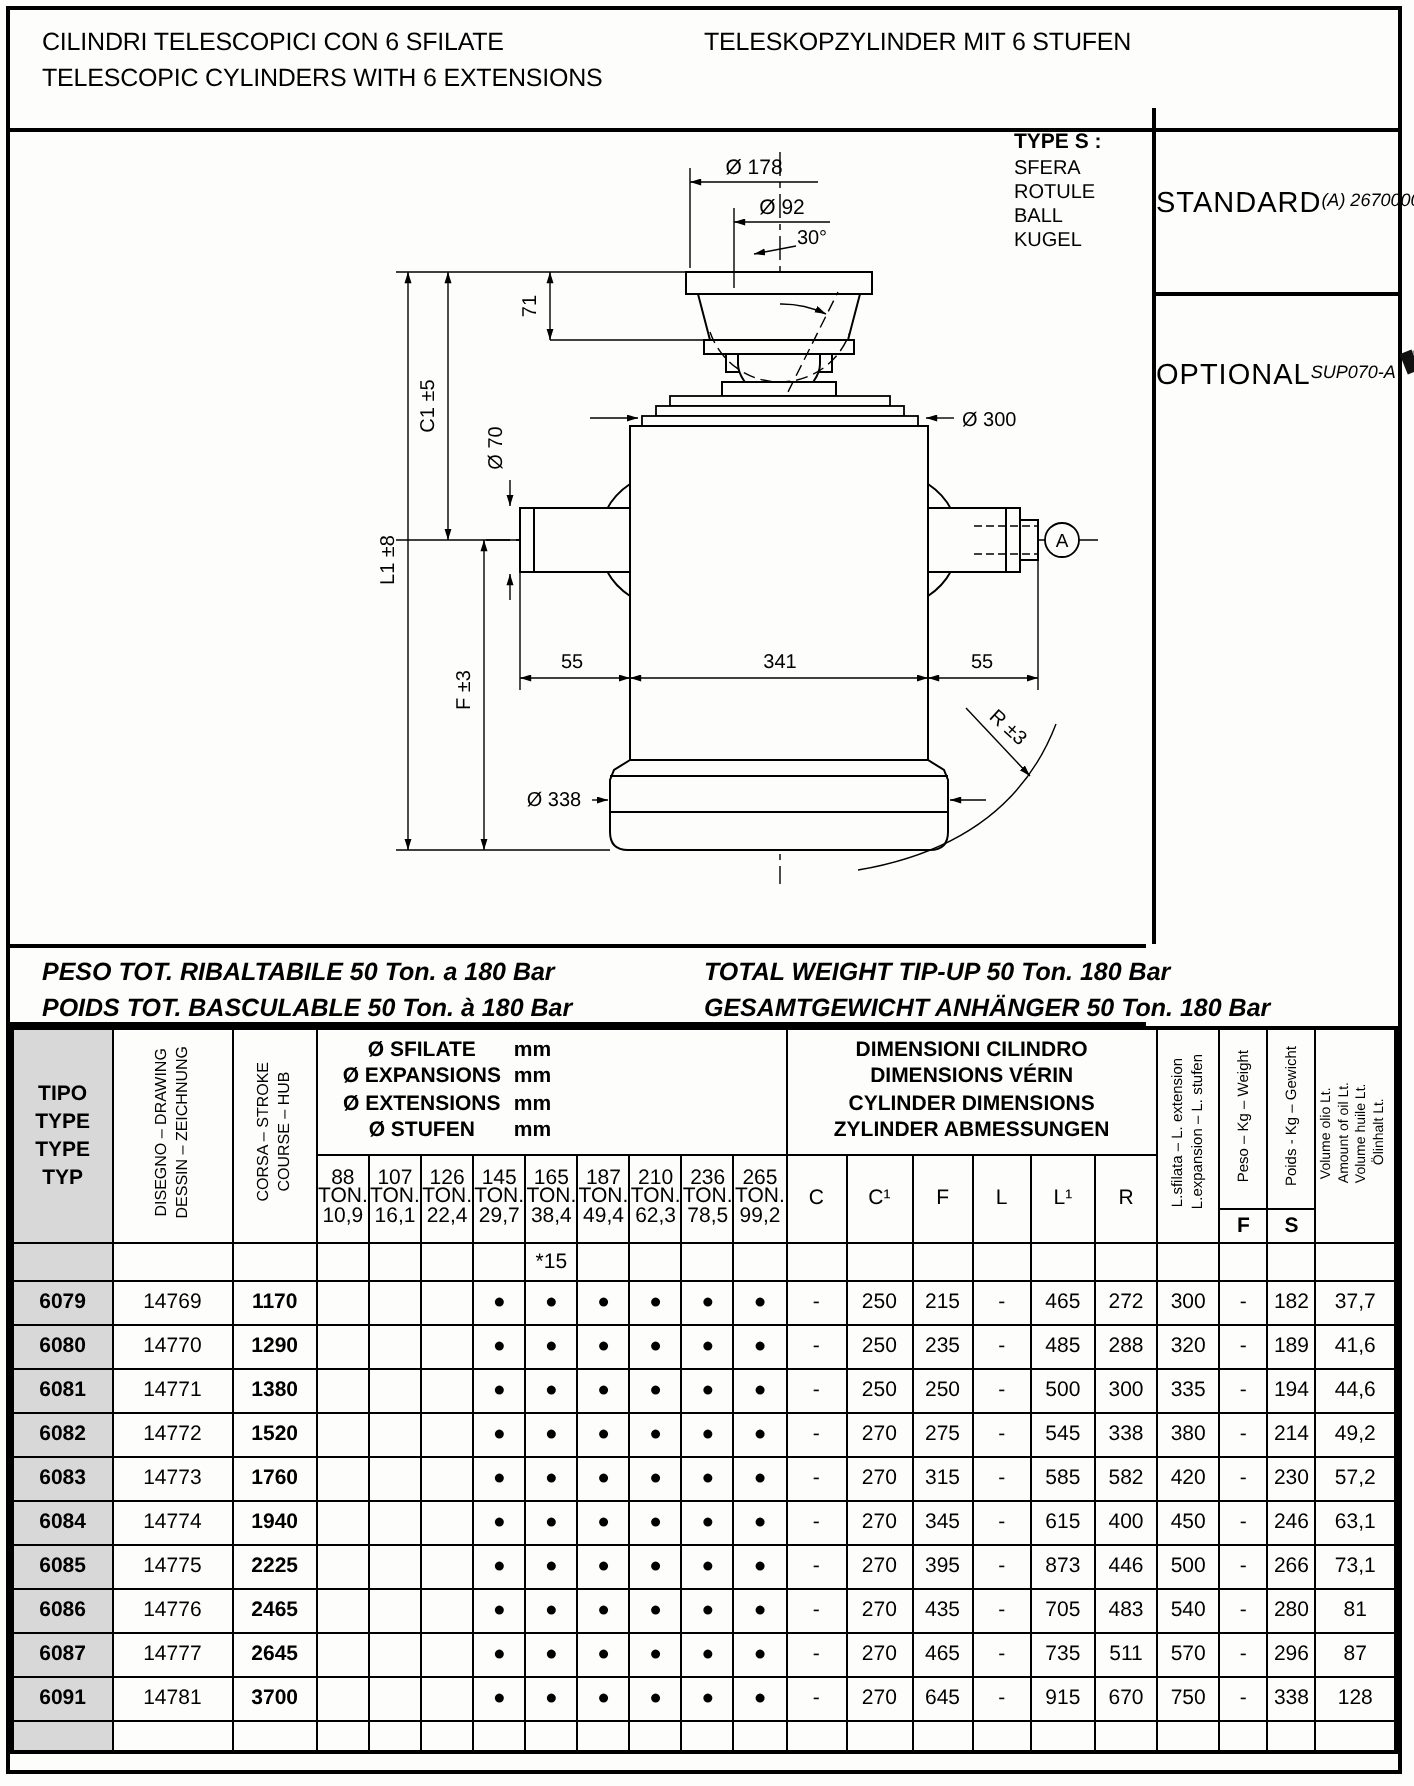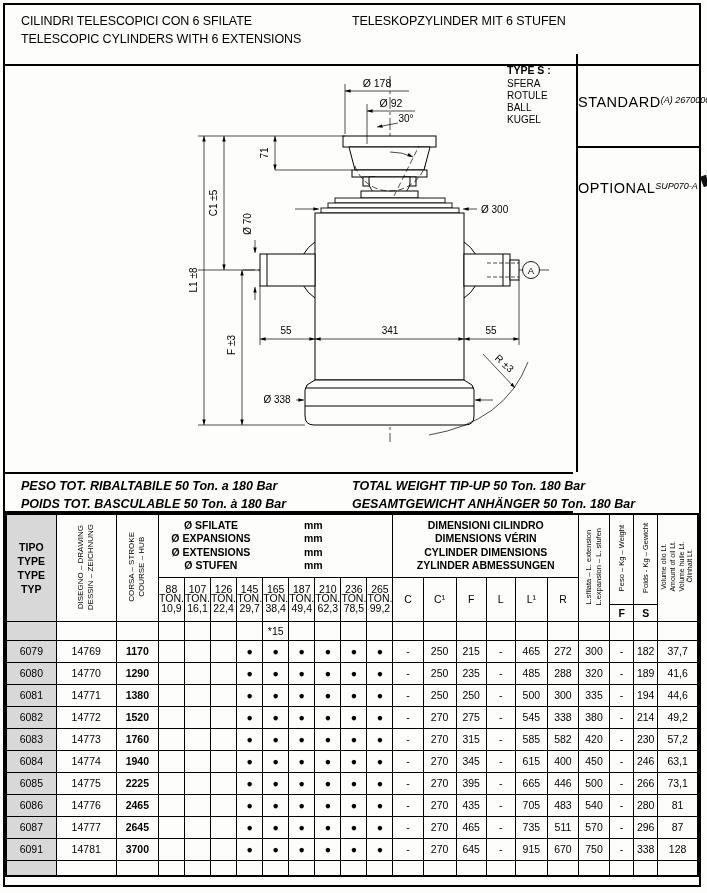--- a/index.html
+++ b/index.html
@@ -37,30 +37,30 @@
                 overflow:hidden;font-size:10.5px;}
   .gray{background:#d8d8d8;}
   tr.hr1{height:63px;} tr.hr2{height:27px;} tr.hr3{height:17px;}
   tr.noterow{height:19px;} tr.datarow{height:22px;} tr.tailrow{height:16px;}
   td.h-tipo{font-weight:bold;font-size:13px;line-height:14px;}
   .vert{writing-mode:vertical-rl;transform:rotate(180deg);line-height:1.3;
         display:inline-block;white-space:nowrap;}
   .vert span{display:block;}
   td.vdraw .vert,td.vstroke .vert{font-size:8px;}
   td.extgroup{text-align:left;font-weight:bold;font-size:11px;}
-  .mmrow{display:flex;padding-left:6px;line-height:13.5px;gap:47px;}
+  .mmrow{display:flex;padding-left:6px;line-height:13.5px;}
   .mmrow .lbl{width:92px;}
   td.toncell{font-size:8.5px;line-height:9.5px;}
   td.dimgroup{text-align:left;font-weight:bold;font-size:11.5px;line-height:13.5px;padding-left:6px;}
   td.dimletter{font-size:12.5px;}
   td.vls .vert{font-size:7.5px;}
   td.vweight .vert{font-size:7.5px;}
   td.vvol .vert{font-size:7px;line-height:1.25;}
   td.fscell{font-weight:bold;font-size:10px;}
-  td.c-type{font-weight:normal;font-size:13.5px;}
+  td.c-type{font-weight:bold;font-size:13.5px;}
   td.c-draw{font-size:10.5px;}
   td.c-stroke{font-weight:bold;font-size:12.5px;}
   td.c-dot{font-size:9.5px;}
   td.notecell{font-size:8.5px;}
 </style>
 </head>
 <body>
 
 <div class="page">
   <div class="frame"></div>
@@ -604,21 +604,21 @@
     <td class="c-dot">●</td>
     <td class="c-dot">●</td>
     <td class="c-dot">●</td>
     <td class="c-dot">●</td>
     <td class="c-dot">●</td>
     <td class="c-dot">●</td>
     <td>-</td>
     <td>270</td>
     <td>395</td>
     <td>-</td>
-    <td>665</td>
+    <td>873</td>
     <td>446</td>
     <td>500</td>
     <td>-</td>
     <td>266</td>
     <td>73,1</td>
   </tr>
         <tr class="datarow">
     <td class="c-type gray">6086</td>
     <td class="c-draw">14776</td>
     <td class="c-stroke">2465</td>

